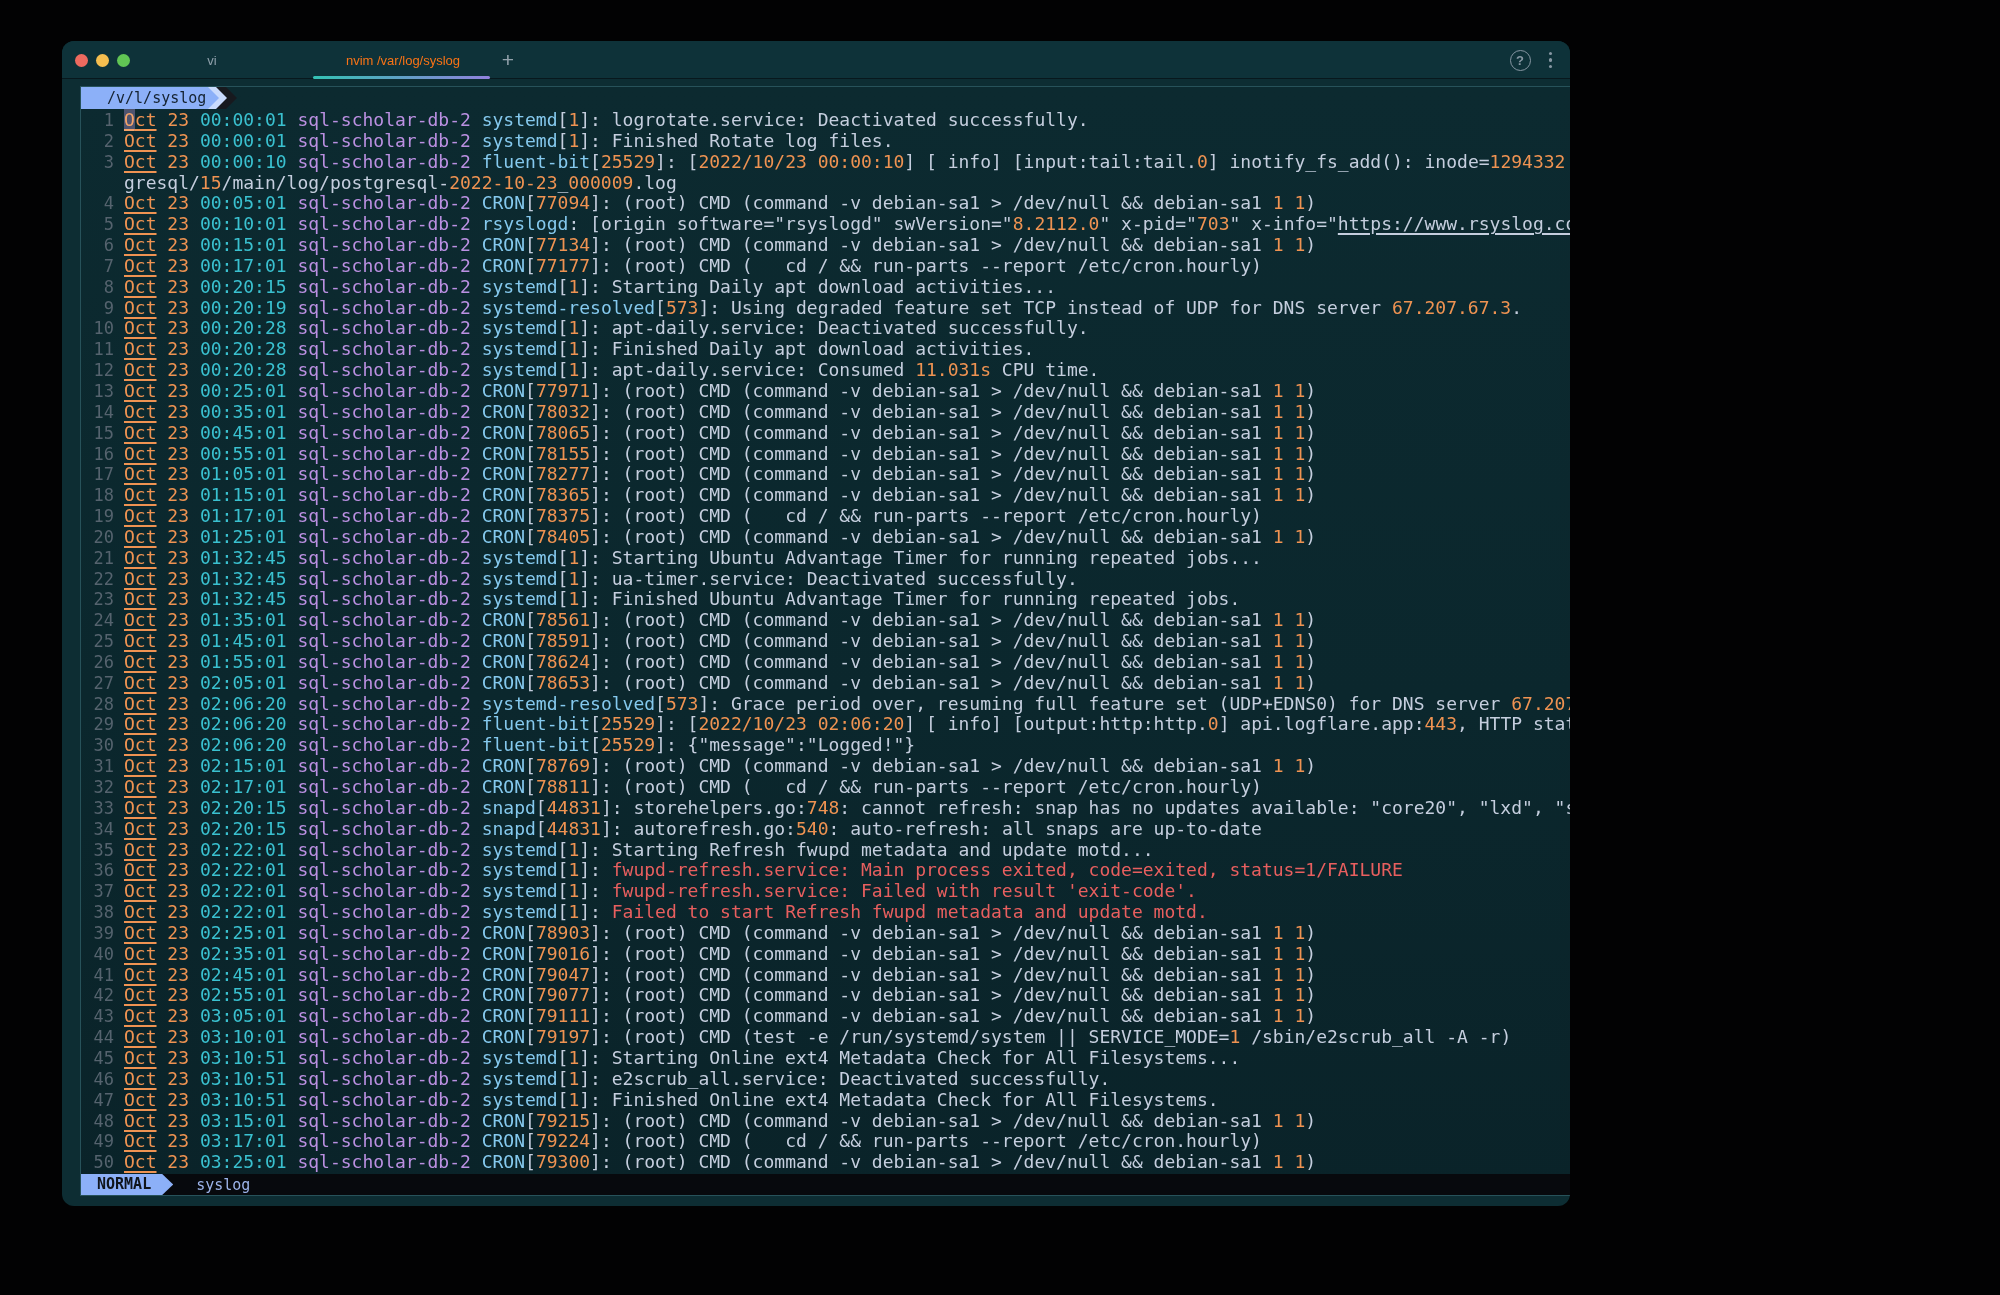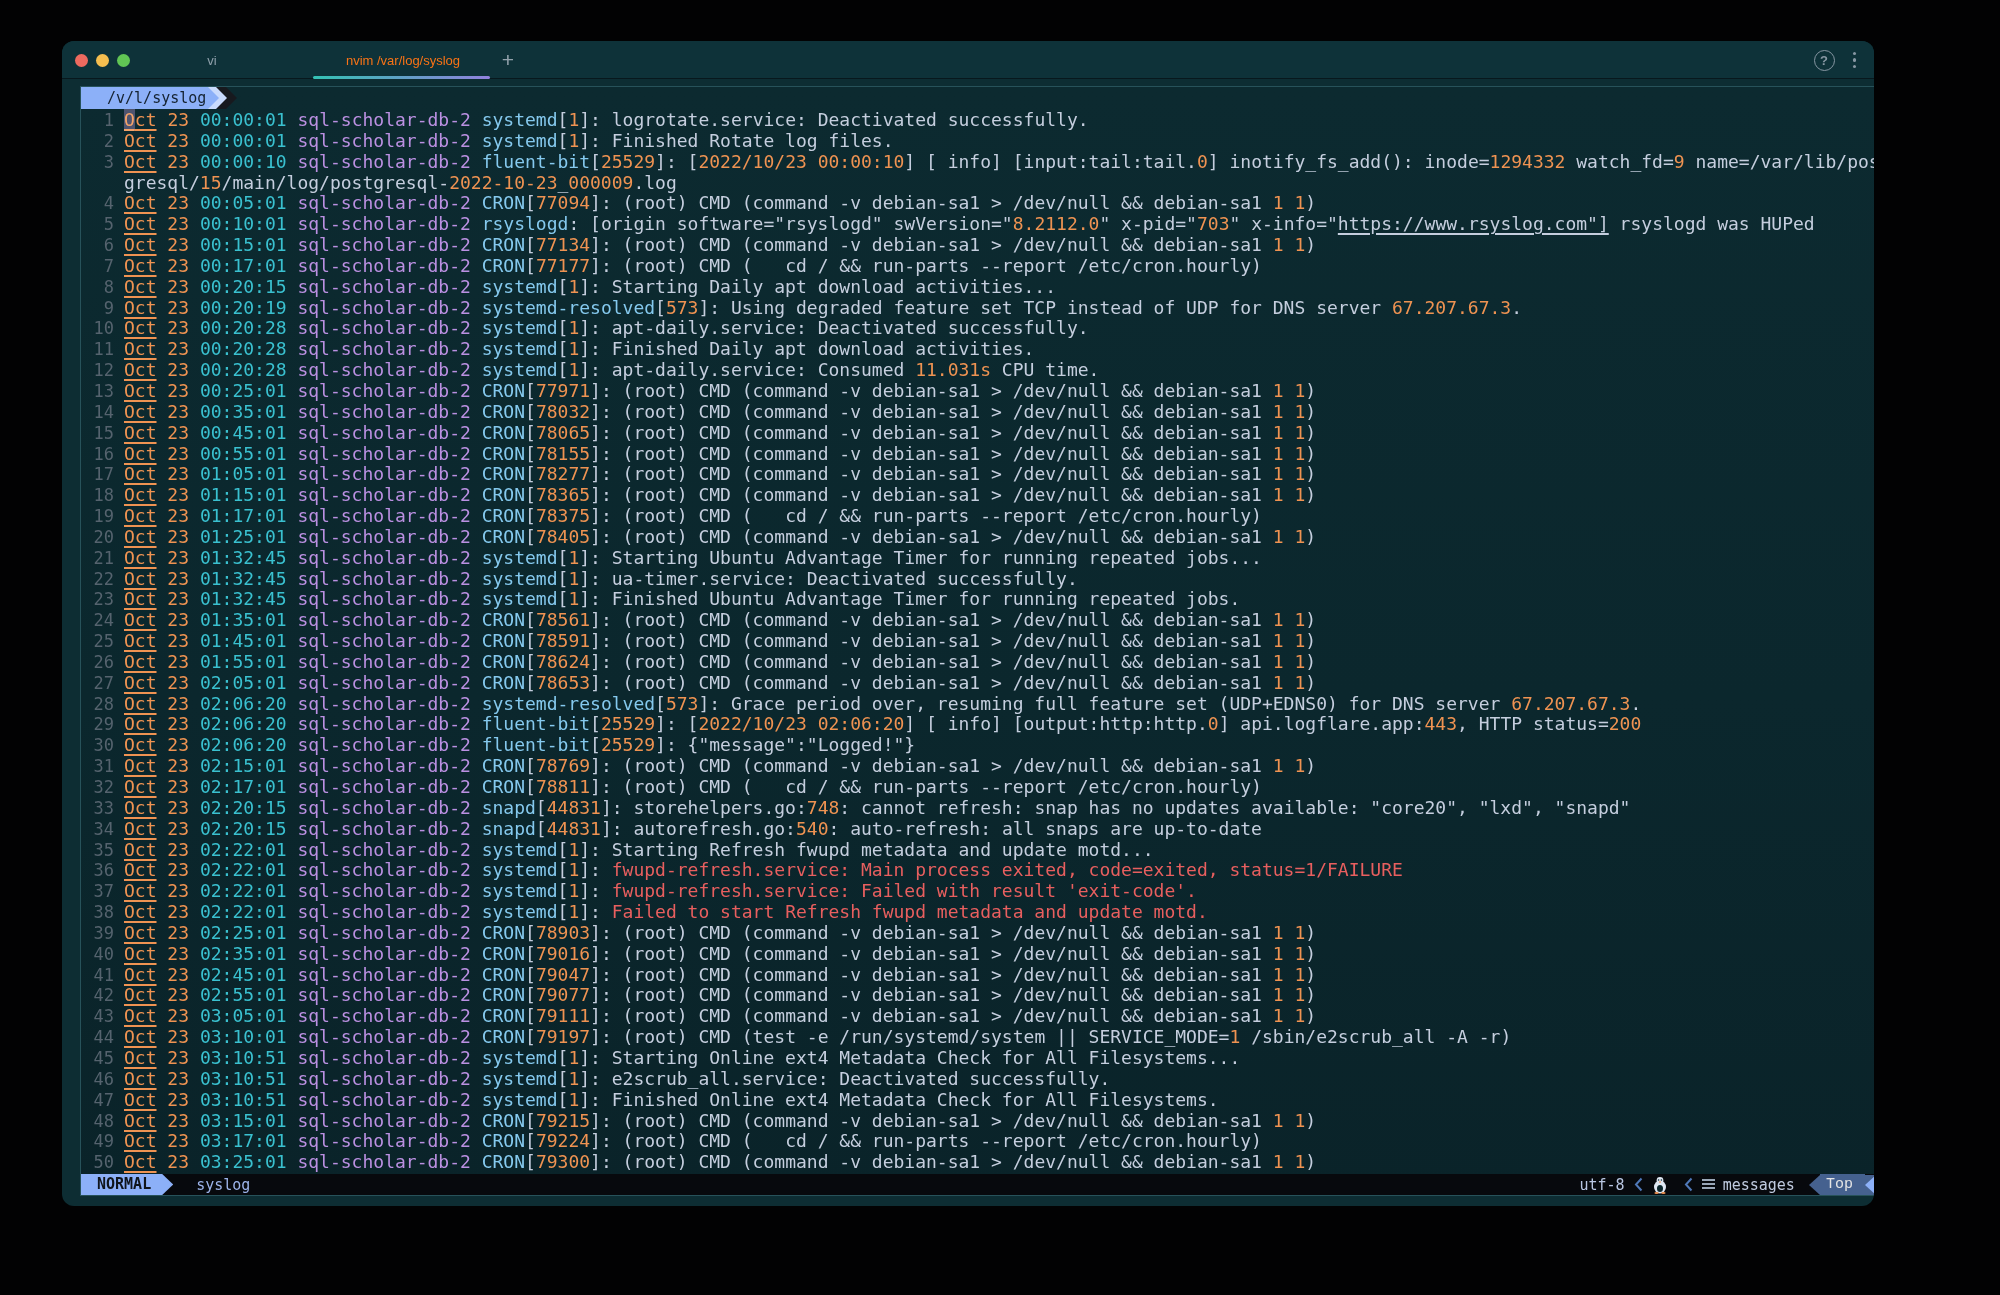--- a/index.html
+++ b/index.html
@@ -1,21 +1,21 @@
 <!DOCTYPE html>
 <html><head>
 <meta charset="utf-8">
 <style>
   * { margin:0; padding:0; box-sizing:border-box; }
   html,body { width:2000px; height:1295px; background:#020203; overflow:hidden; }
   body { position:relative; font-family:"DejaVu Sans Mono", monospace; }
 
   
   .window {
-    position:absolute; left:62px; top:41px; width:1812px; height:1165px;
+    position:absolute; left:62px; top:41px; width:1508px; height:1165px;
     background:#0d2d33; border-radius:12px; overflow:hidden;
   }
   .titlebar {
     position:absolute; left:0; top:0; right:0; height:38px;
     background:#0e3239; border-bottom:1px solid #08181d;
   }
   .lights { position:absolute; left:13px; top:13px; display:flex; gap:8px; }
   .light { width:13px; height:13px; border-radius:50%; }
   .light.red { background:#ee6a5f; }
   .light.yellow { background:#f5be4f; }

